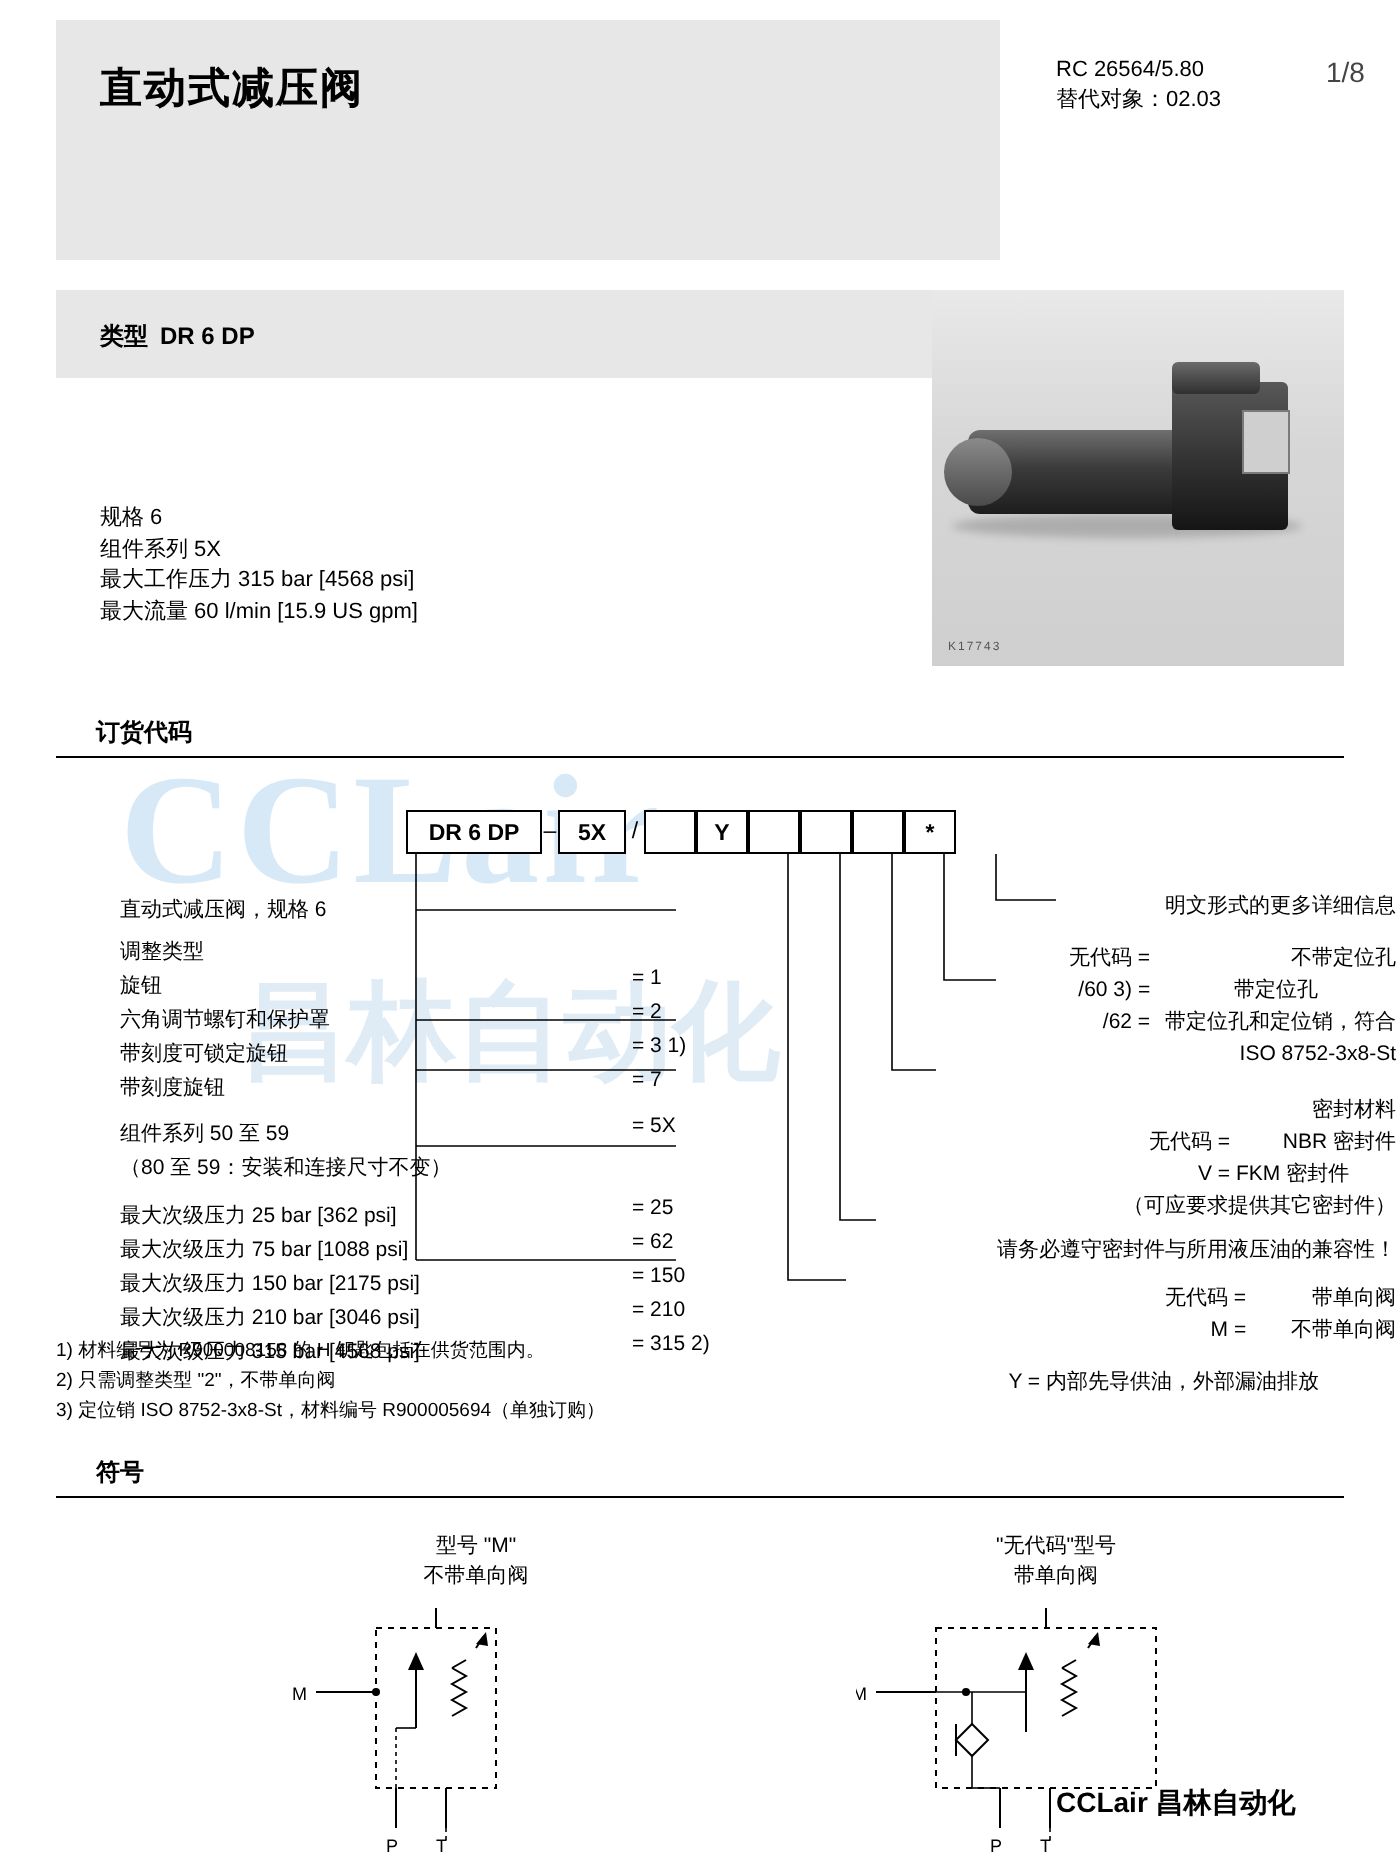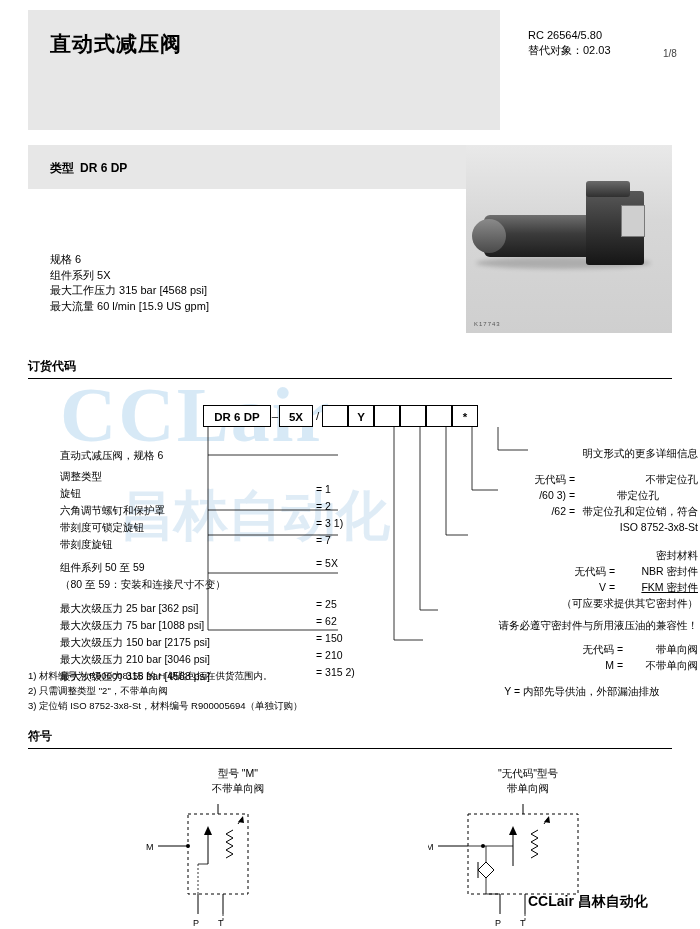--- a/index.html
+++ b/index.html
@@ -20,21 +20,21 @@
   }
   .title{
     position:absolute;left:50px;top:30px;
     font-size:21px;font-weight:bold;letter-spacing:1px;
   }
   .docref{
     position:absolute;left:528px;top:28px;
     font-size:11px;line-height:15px;
   }
   .pageno{
-    position:absolute;left:663px;top:28px;font-size:10px;color:#444;margin-top:20px;
+    position:absolute;left:663px;top:28px;font-size:14px;color:#444;
   }
 
   
   .typeband{
     position:absolute;left:28px;top:145px;width:472px;height:44px;
     background:#e7e7e7;
   }
   .typelabel{
     position:absolute;left:50px;top:160px;font-size:12px;font-weight:bold;
   }
@@ -79,21 +79,21 @@
     position:absolute;left:10px;top:112px;width:175px;height:12px;
     background:rgba(0,0,0,.18);filter:blur(2px);border-radius:50%;
   }
   .photo .photoid{
     position:absolute;left:8px;bottom:6px;font-size:6px;color:#555;
     letter-spacing:1px;
   }
 
   
   .sechead{
-    position:absolute;font-size:12px;font-weight:bold;
+    position:absolute;font-size:12px;font-weight:bold;margin-left:20px;
   }
   .secline{
     position:absolute;height:1px;background:#000;
   }
 
   
   .wm{
     position:absolute;left:0;top:330px;width:700px;height:300px;
     pointer-events:none;
   }
@@ -264,21 +264,21 @@
       </div>
       <div class="r">ISO 8752-3x8-St</div>
       <div style="height:12px"></div>
       <div class="r">密封材料</div>
       <div class="r">
         <span>无代码 =</span>
         <span style="display:inline-block;width:80px;text-align:right;">NBR 密封件</span>
       </div>
       <div class="r">
         <span>V =</span>
-        <span style="display:inline-block;width:80px;text-align:right;text-decoration:underline;">FKM 密封件</span>
+        <span style="display:inline-block;width:80px;text-align:left;">FKM 密封件</span>
       </div>
       <div class="r">（可应要求提供其它密封件）</div>
       <div style="height:6px"></div>
       <div class="r">请务必遵守密封件与所用液压油的兼容性！</div>
       <div style="height:8px"></div>
       <div class="r">
         <span>无代码 =</span>
         <span style="display:inline-block;width:72px;text-align:right;">带单向阀</span>
       </div>
       <div class="r">

